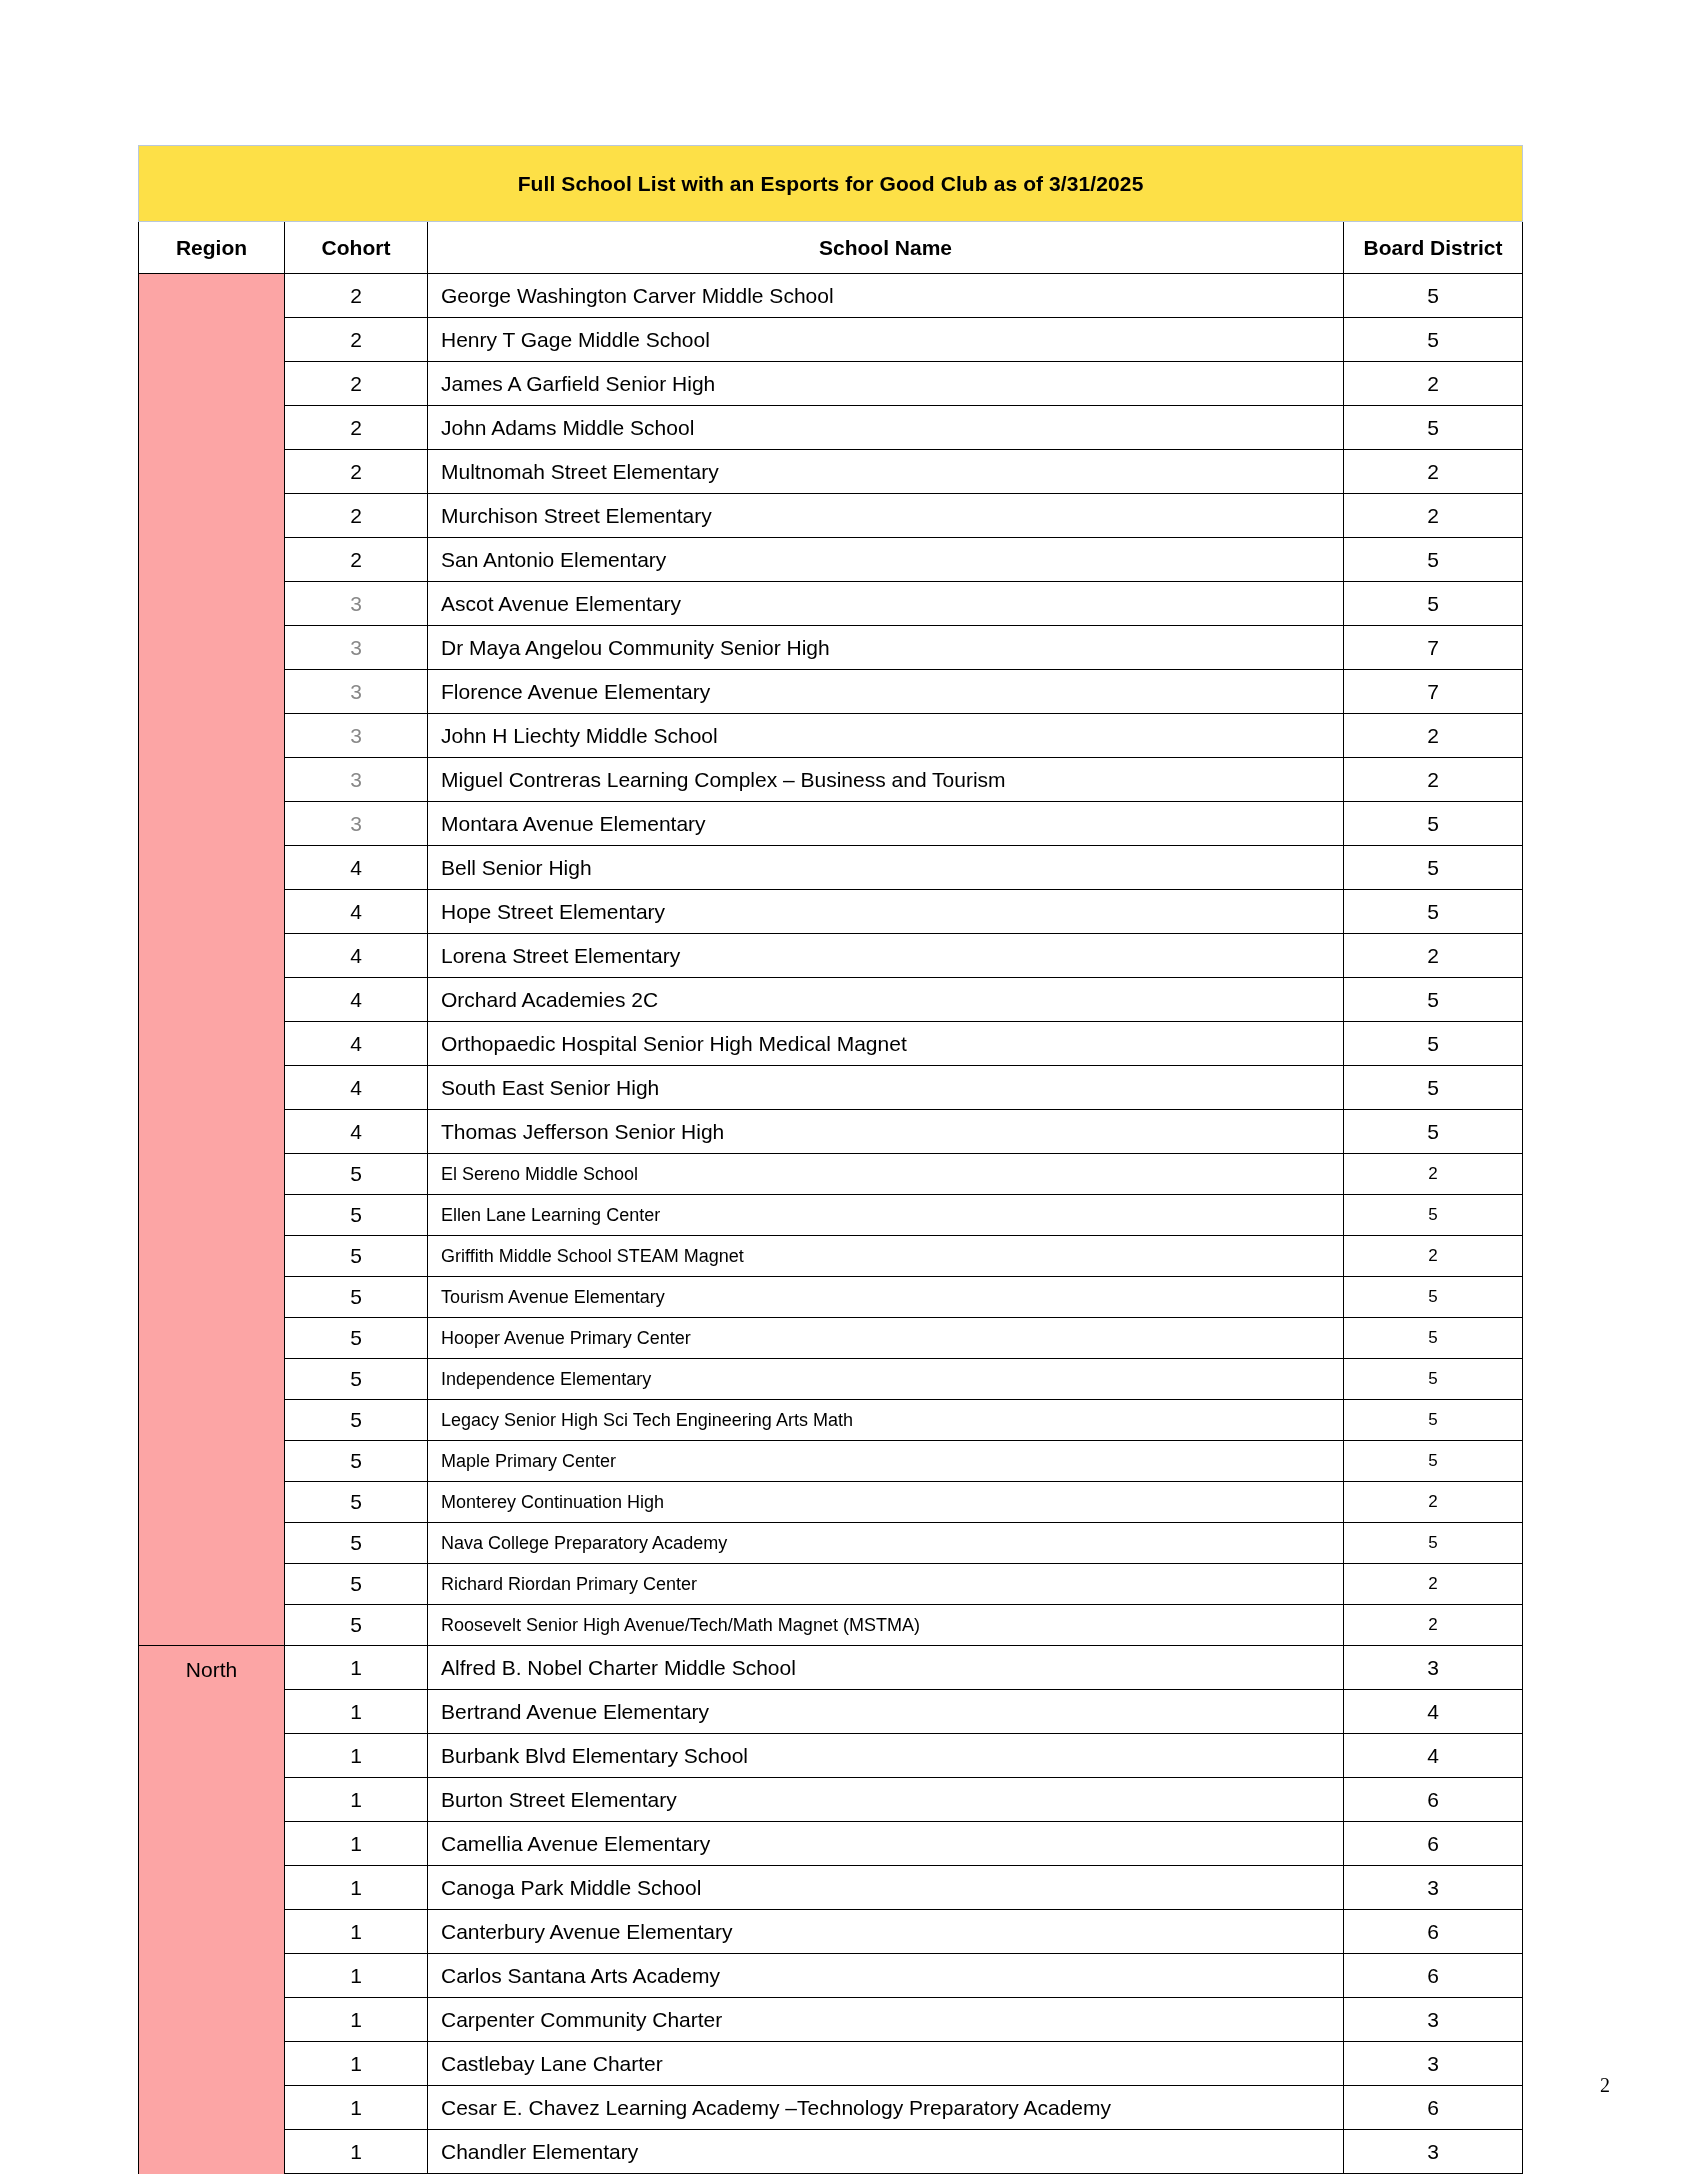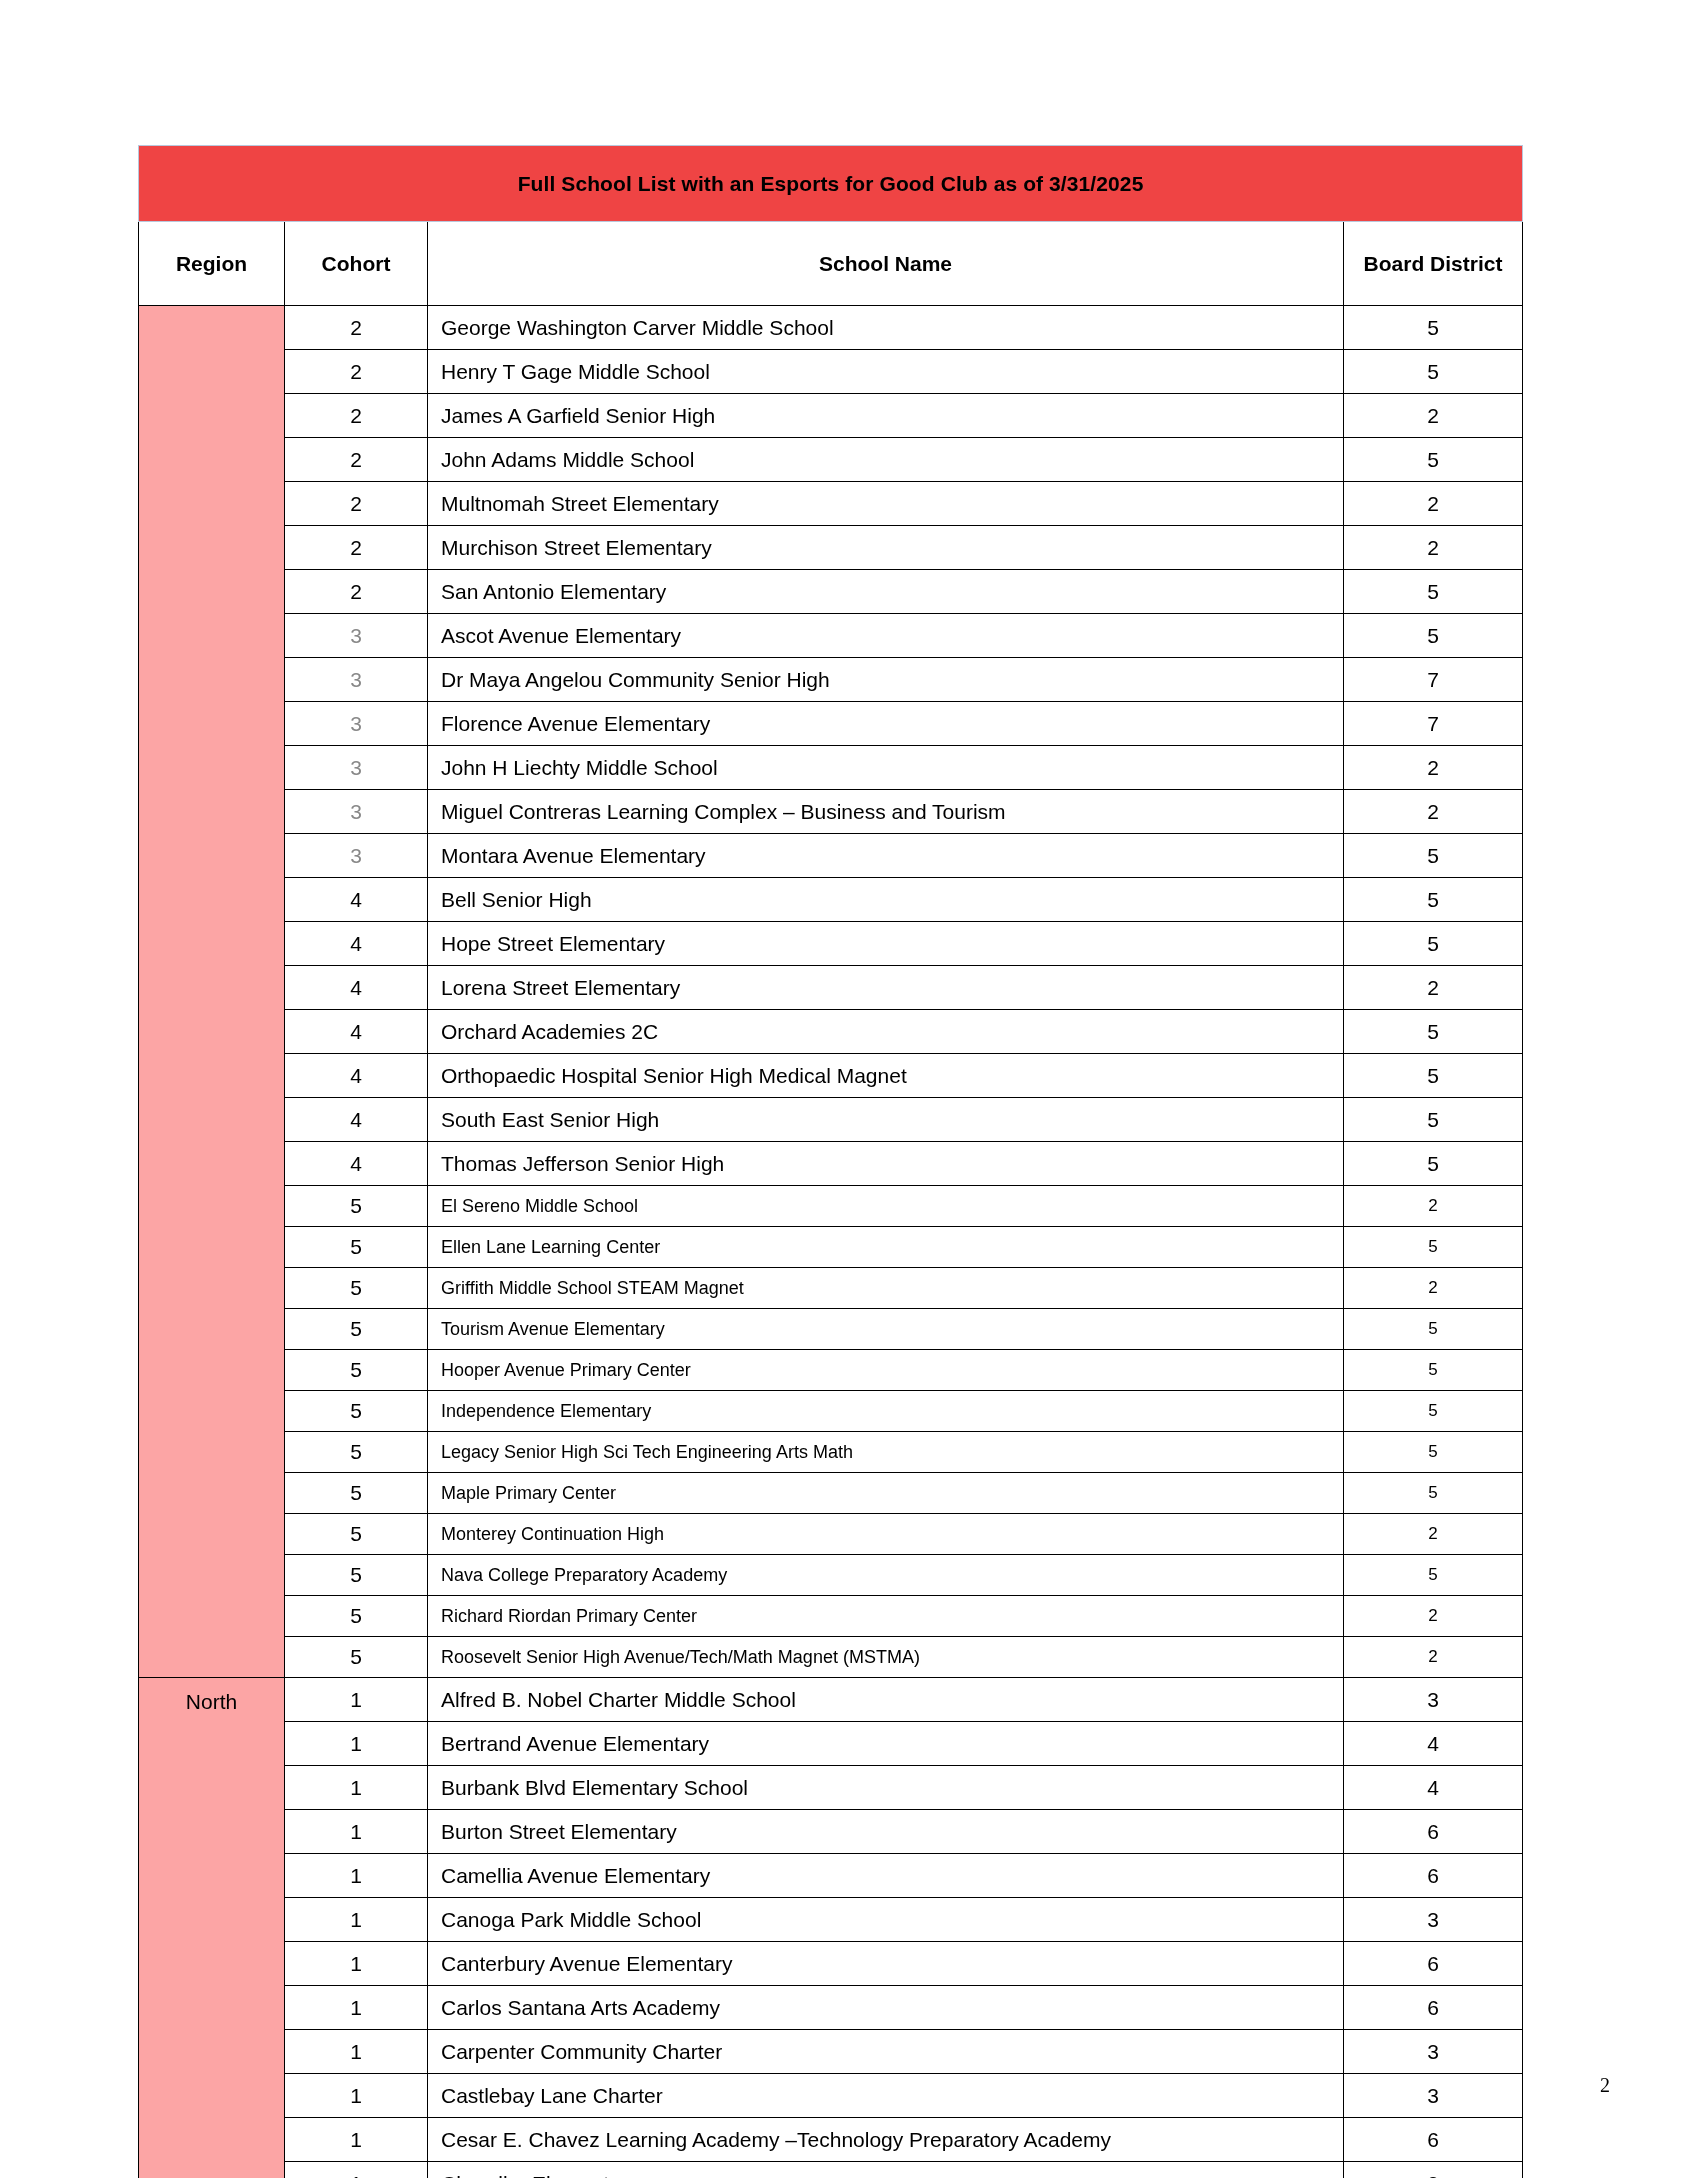--- a/index.html
+++ b/index.html
@@ -38,21 +38,21 @@
   }
 
   
   col.col-region   { width: 146px; }
   col.col-cohort   { width: 143px; }
   col.col-school   { width: 916px; }
   col.col-district { width: 179px; }
 
   
   tr.banner-row td {
-    background: #ef4444;
+    background: #fde047;
     border: 1px solid #b9c8dc;
     height: 75px;
     vertical-align: middle;
     text-align: center;
     padding: 0 10px;
   }
   .banner-title {
     font-size: 21px;
     font-weight: bold;
     letter-spacing: 0.1px;
@@ -61,21 +61,21 @@
 
   
   tr.head-row th {
     border: 1px solid #000000;
     border-top: none;
     height: 51px;
     font-size: 21px;
     font-weight: bold;
     text-align: center;
     vertical-align: middle;
-    padding: 16px 6px;
+    padding: 0 6px;
     background: #ffffff;
   }
   tr.head-row th.th-region { border-left: 1px solid #000; }
 
   
   td.region-cell {
     border-left: 1px solid #000000;
     border-right: 1px solid #000000;
     border-top: none;
     border-bottom: none;

